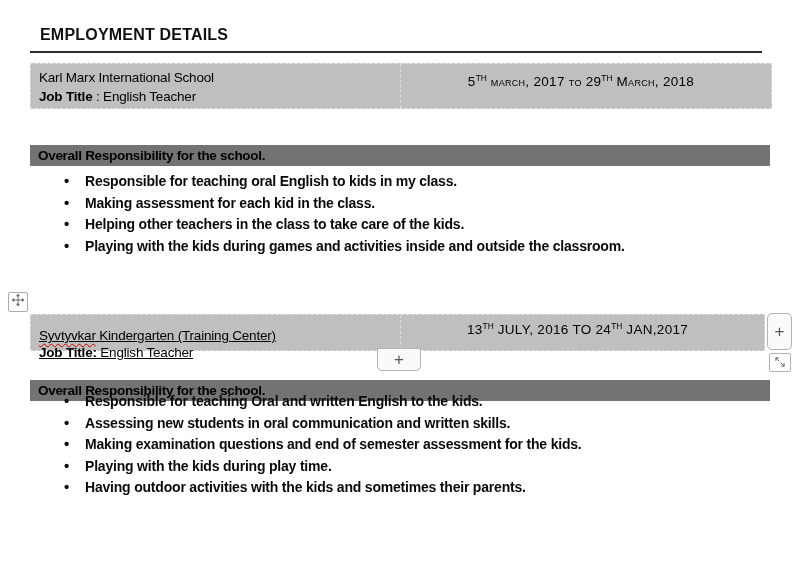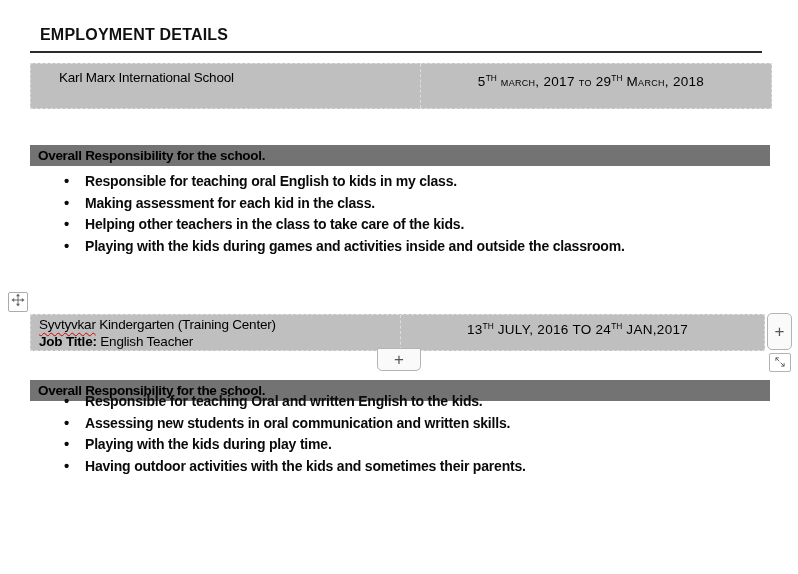--- a/index.html
+++ b/index.html
@@ -24,24 +24,24 @@
   .job-table .cell-left {
     width:370px; padding:4px 0 4px 8px;
     border-right:1px dashed #dedede;
     font-size:13.5px; letter-spacing:-0.2px;
   }
   .job-table .cell-right {
     flex:1; padding:4px 14px 4px 4px; text-align:center;
     font-size:13.5px; font-variant:small-caps; letter-spacing:0.3px;
   }
   .t1 { top:63px; width:742px; height:46px; }
-  .t1 .cell-left { line-height:19px;margin-left:20px; }
+  .t1 .cell-left { line-height:19px; }
   .t1 .cell-right { line-height:19px; }
   .t2 { top:314px; width:735px; height:37px; }
-  .t2 .cell-left { padding-top:1px; line-height:17px; }
+  .t2 .cell-left { padding-top:12px; line-height:17px;text-decoration:underline; }
   .t2 .cell-right { padding-top:2px; line-height:17px; }
   .rich b, .rich .b { font-weight:bold; }
   .rich .sup { vertical-align:super; font-size:0.62em; letter-spacing:0; }
   .rich .misspell {
     text-decoration:underline wavy #d00000;
     text-decoration-thickness:1px; text-underline-offset:3px;
   }
   
   .section-bar {
     position:absolute; left:30px; width:740px; height:21px;
@@ -94,20 +94,21 @@
 <body>
 
 <div class="page">
 
   <div class="doc-title">EMPLOYMENT DETAILS</div>
   <div class="title-rule"></div>
 
   <div class="job-table t1">
     <div class="cell-left">
       <div class="rich"><span>Karl Marx International School</span></div>
+      <div class="rich"><span class="b">Job Title </span><span>: English Teacher</span></div>
     </div>
     <div class="cell-right">
       <span class="rich"><span>5</span><span class="sup">TH</span><span> march, 2017 to 29</span><span class="sup">TH</span><span> March, 2018</span></span>
     </div>
   </div>
 
   <div class="section-bar sb1">Overall Responsibility for the school.</div>
 
   <ul class="bullets bl1">
       <li>Responsible for teaching oral English to kids in my class.</li>
@@ -143,19 +144,20 @@
         <path d="M2.5 2.5 L7 7 M2.5 2.5 H6.4 M2.5 2.5 V6.4 M13.5 13.5 L9 9 M13.5 13.5 H9.6 M13.5 13.5 V9.6" stroke="#555" stroke-width="1.2" fill="none"></path>
       </svg>
     </span>
   </div>
 
   <div class="section-bar sb2">Overall Responsibility for the school.</div>
 
   <ul class="bullets bl2">
       <li>Responsible for teaching Oral and written English to the kids.</li>
       <li>Assessing new students in oral communication and written skills.</li>
+      <li>Making examination questions and end of semester assessment for the kids.</li>
       <li>Playing with the kids during play time.</li>
       <li>Having outdoor activities with the kids and sometimes their parents.</li>
     </ul>
 
   <div class="bottom-gridline"></div>
 
 </div>
 
 </body></html>

